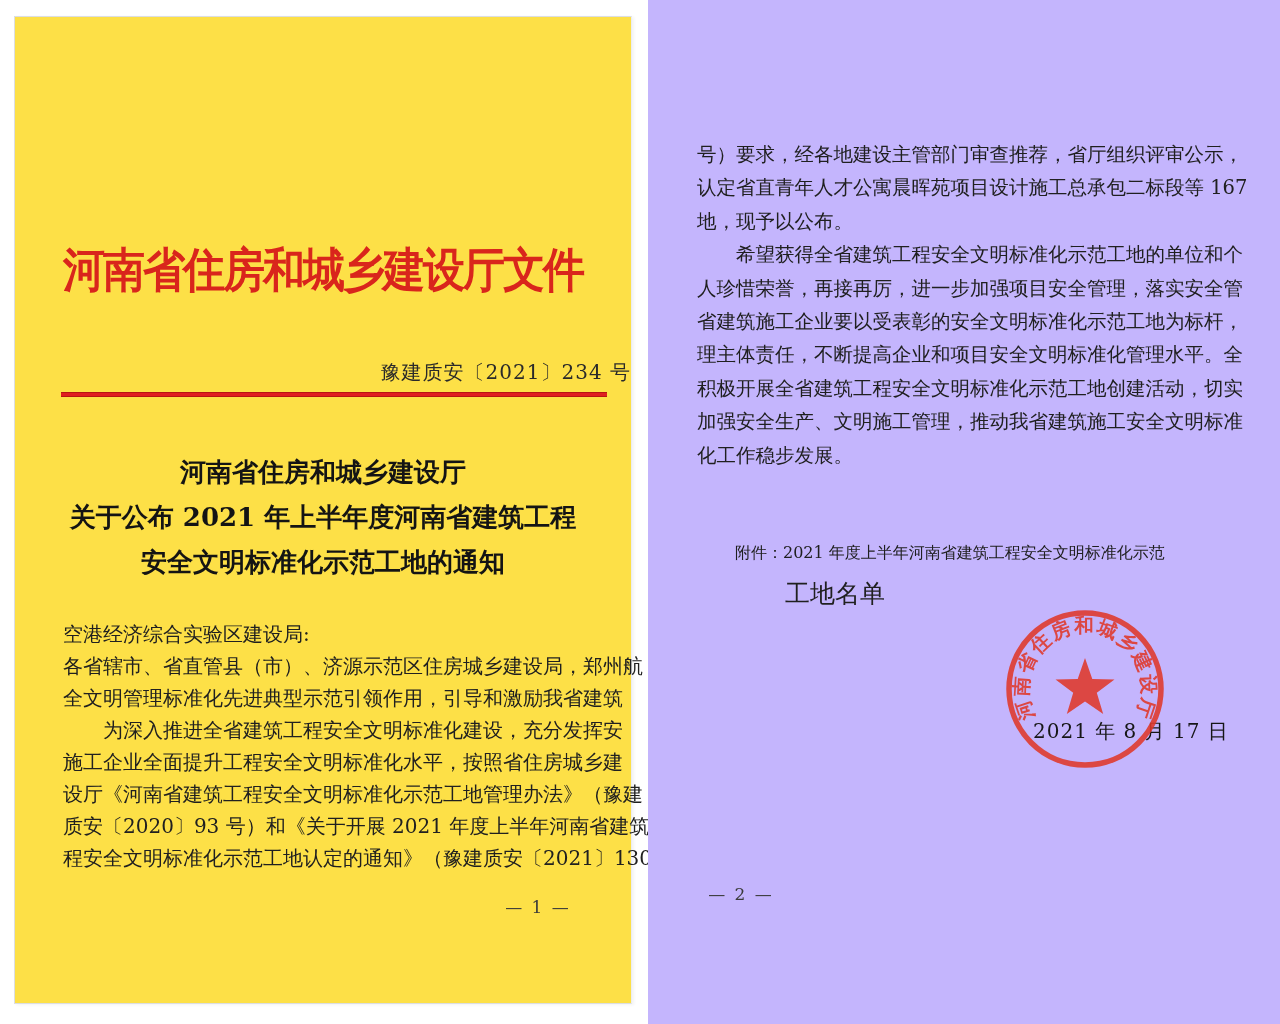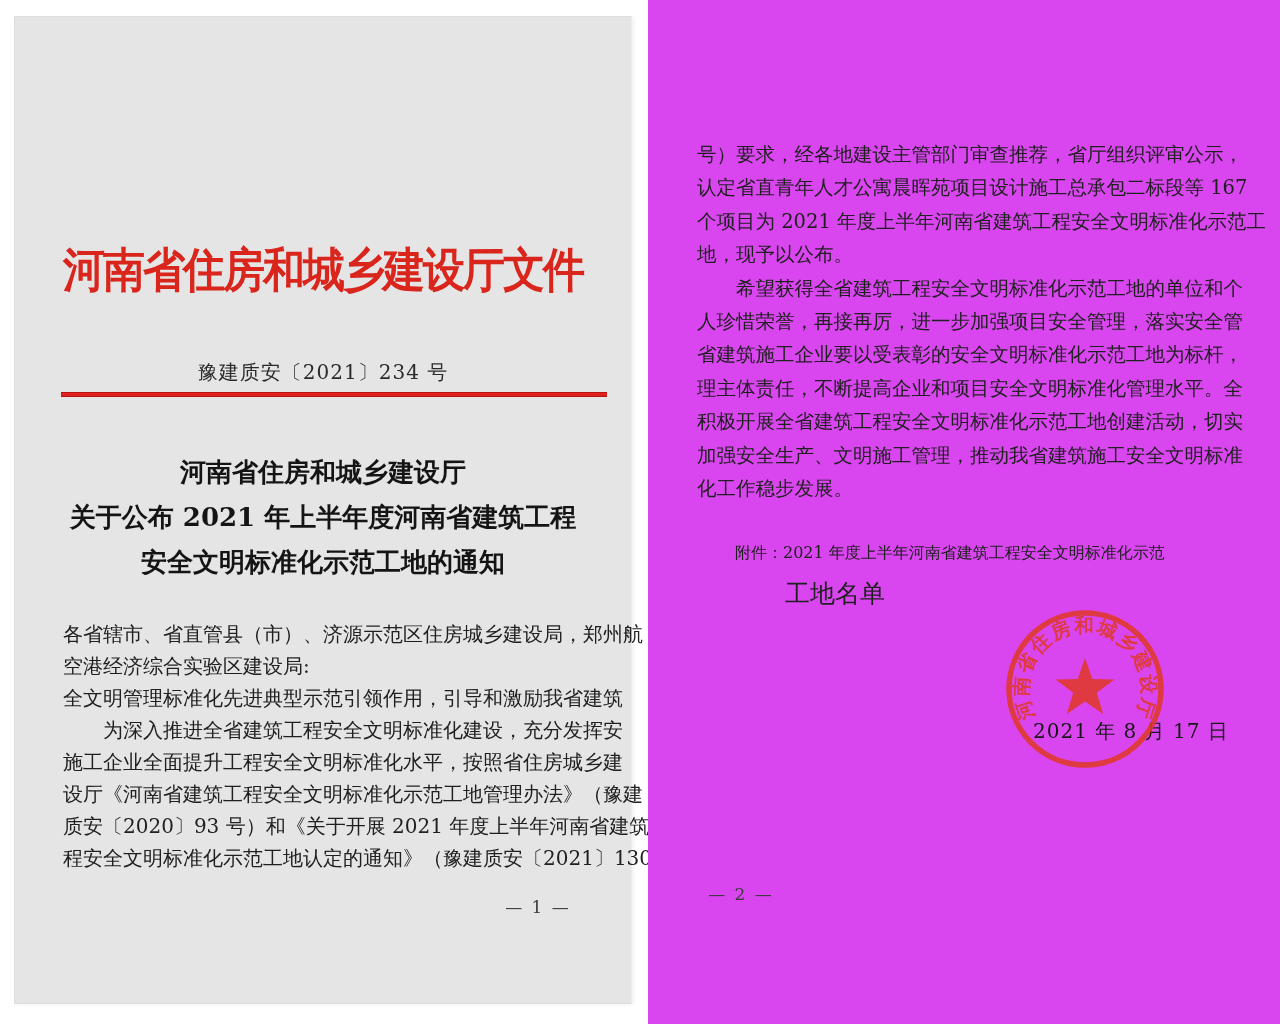--- a/index.html
+++ b/index.html
@@ -7,36 +7,36 @@
     --divider-red:#e01f1f;
     --seal-red:#e0382a;
     --ink:#1f1f1f;
   }
   *{margin:0;padding:0;box-sizing:border-box;}
   html,body{width:1280px;height:1024px;background:#ffffff;overflow:hidden;
     font-family:"DejaVu Serif","Liberation Serif",serif;color:var(--ink);}
   .canvas{position:relative;width:1280px;height:1024px;background:#ffffff;}
 
   
-  .page{position:absolute;background:#e5e5e5;}
+  .page{position:absolute;background:#fde047;}
   .page-left{
     left:14px;top:16px;width:618px;height:988px;
     border:1px solid #dcdee1;border-right-color:#ecedef;
     box-shadow:2px 1px 3px rgba(0,0,0,0.05);
   }
   .letterhead{
     position:absolute;top:228px;left:0;width:100%;
     text-align:center;color:var(--red);
     font-size:42px;font-weight:bold;letter-spacing:-2px;line-height:1.1;
     transform:scaleY(1.12);transform-origin:center top;
     white-space:nowrap;
   }
   .doc-number{
     position:absolute;top:342px;left:0;width:100%;
-    text-align:center;font-size:20px;letter-spacing:1px;color:#2a2a2a;
+    text-align:right;font-size:20px;letter-spacing:1px;color:#2a2a2a;
   }
   .red-divider{
     position:absolute;top:375px;left:46px;width:546px;height:5px;
     background:var(--divider-red);
     border-top:1px solid #b81414;border-bottom:1px solid #b81414;
   }
   .title-block{
     position:absolute;top:433px;left:0;width:100%;
     text-align:center;font-weight:bold;font-size:26px;line-height:45px;
     color:#141414;
@@ -47,21 +47,21 @@
     font-size:20px;line-height:32px;color:#202020;
   }
   .body-line{white-space:nowrap;}
   .page-number{
     position:absolute;font-size:17px;letter-spacing:2px;color:#3a3a3a;
     width:110px;text-align:center;white-space:nowrap;
   }
   .page-number-1{left:468px;top:880px;}
 
   
-  .page-right{left:648px;top:0;width:632px;height:1024px;background:#d946ef;}
+  .page-right{left:648px;top:0;width:632px;height:1024px;background:#c4b5fd;}
   .body-block-2{
     position:absolute;left:49px;top:138px;width:528px;
     font-size:19.5px;line-height:33.4px;color:#202020;
   }
   .attachment-line-1{
     position:absolute;left:87px;top:543px;font-size:16px;color:#202020;white-space:nowrap;
   }
   .attachment-line-2{
     position:absolute;left:137px;top:577px;font-size:25px;color:#202020;white-space:nowrap;
   }
@@ -91,38 +91,37 @@
 
     <div class="red-divider"></div>
 
     <div class="title-block">
         <div class="title-line">河南省住房和城乡建设厅</div>
         <div class="title-line">关于公布 2021 年上半年度河南省建筑工程</div>
         <div class="title-line">安全文明标准化示范工地的通知</div>
       </div>
 
     <div class="body-block">
+        <div class="body-line">空港经济综合实验区建设局:</div>
         <div class="body-line">各省辖市、省直管县（市）、济源示范区住房城乡建设局，郑州航</div>
-        <div class="body-line">空港经济综合实验区建设局:</div>
         <div class="body-line">全文明管理标准化先进典型示范引领作用，引导和激励我省建筑</div>
         <div class="body-line">　　为深入推进全省建筑工程安全文明标准化建设，充分发挥安</div>
         <div class="body-line">施工企业全面提升工程安全文明标准化水平，按照省住房城乡建</div>
         <div class="body-line">设厅《河南省建筑工程安全文明标准化示范工地管理办法》（豫建</div>
         <div class="body-line">质安〔2020〕93 号）和《关于开展 2021 年度上半年河南省建筑工</div>
         <div class="body-line">程安全文明标准化示范工地认定的通知》（豫建质安〔2021〕130</div>
       </div>
 
     <div class="page-number page-number-1">— 1 —</div>
   </section>
 
   <section class="page page-right">
     <div class="body-block-2">
         <div class="body-line">号）要求，经各地建设主管部门审查推荐，省厅组织评审公示，</div>
         <div class="body-line">认定省直青年人才公寓晨晖苑项目设计施工总承包二标段等 167</div>
-        <div class="body-line">个项目为 2021 年度上半年河南省建筑工程安全文明标准化示范工</div>
         <div class="body-line">地，现予以公布。</div>
         <div class="body-line">　　希望获得全省建筑工程安全文明标准化示范工地的单位和个</div>
         <div class="body-line">人珍惜荣誉，再接再厉，进一步加强项目安全管理，落实安全管</div>
         <div class="body-line">省建筑施工企业要以受表彰的安全文明标准化示范工地为标杆，</div>
         <div class="body-line">理主体责任，不断提高企业和项目安全文明标准化管理水平。全</div>
         <div class="body-line">积极开展全省建筑工程安全文明标准化示范工地创建活动，切实</div>
         <div class="body-line">加强安全生产、文明施工管理，推动我省建筑施工安全文明标准</div>
         <div class="body-line">化工作稳步发展。</div>
       </div>
 

